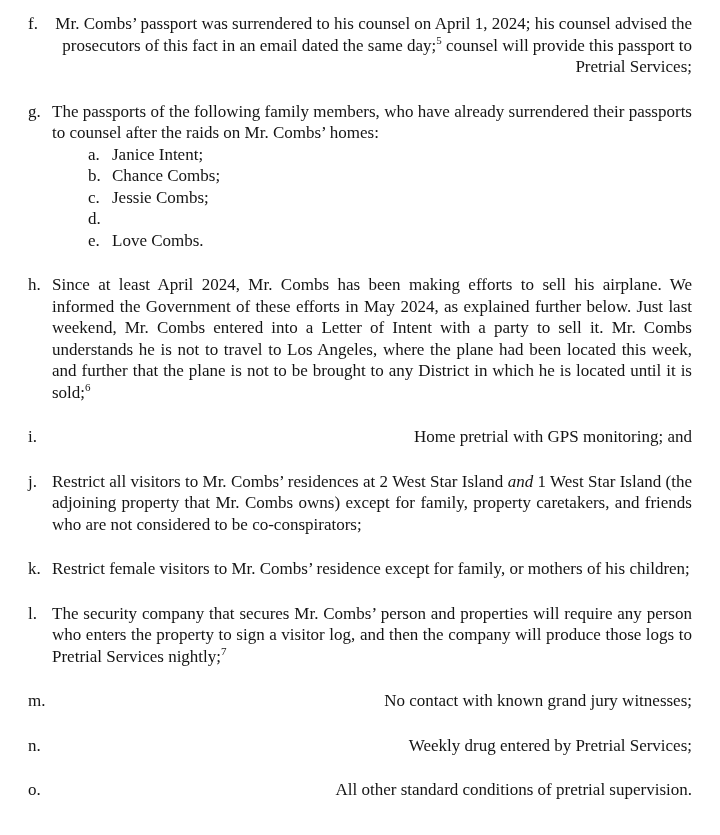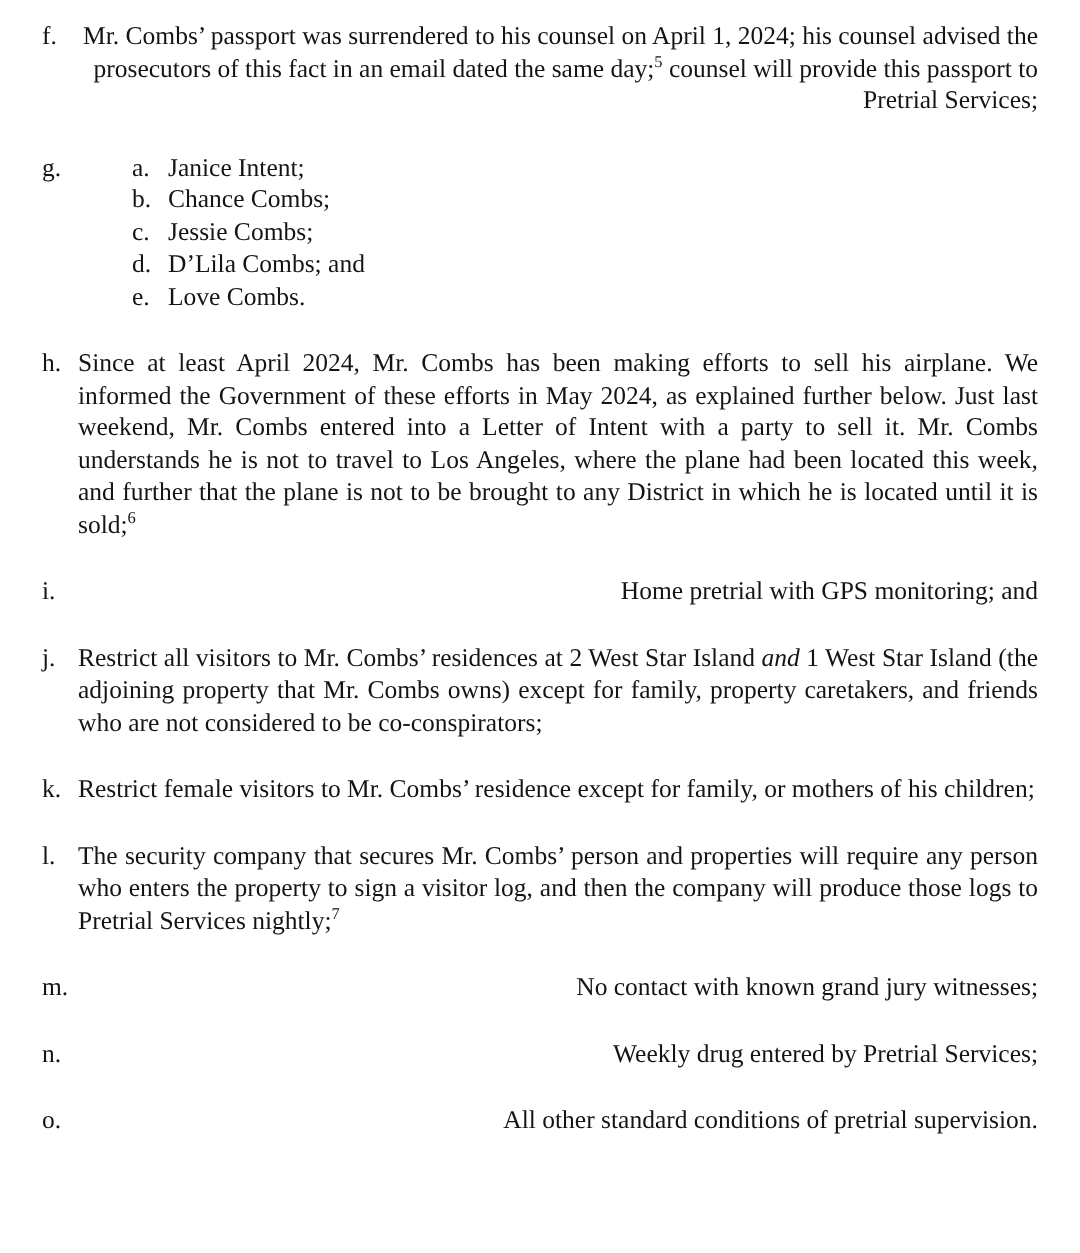--- a/index.html
+++ b/index.html
@@ -52,36 +52,36 @@
     <span class="label">f.</span>
     <div class="bodywrap">
       <div class="body"><span>Mr. Combs’ passport was surrendered to his counsel on April 1, 2024; his counsel advised the prosecutors of this fact in an email dated the same day;</span><sup>5</sup><span> counsel will provide this passport to Pretrial Services;</span></div>
 
     </div>
   </div>
 
   <div class="item">
     <span class="label">g.</span>
     <div class="bodywrap">
+      <div class="body justify"><span>The passports of the following family members, who have already surrendered their passports to counsel after the raids on Mr. Combs’ homes:</span></div>
       <div class="sublist">
             <div class="subitem">
               <span class="sublabel">a.</span>
               <span class="subtext">Janice Intent;</span>
             </div>
             <div class="subitem">
               <span class="sublabel">b.</span>
               <span class="subtext">Chance Combs;</span>
             </div>
             <div class="subitem">
               <span class="sublabel">c.</span>
               <span class="subtext">Jessie Combs;</span>
             </div>
             <div class="subitem">
               <span class="sublabel">d.</span>
-              <span class="subtext">D’Lila Combs; and</span>
             </div>
             <div class="subitem">
               <span class="sublabel">e.</span>
               <span class="subtext">Love Combs.</span>
             </div>
           </div>
     </div>
   </div>
 
   <div class="item">

